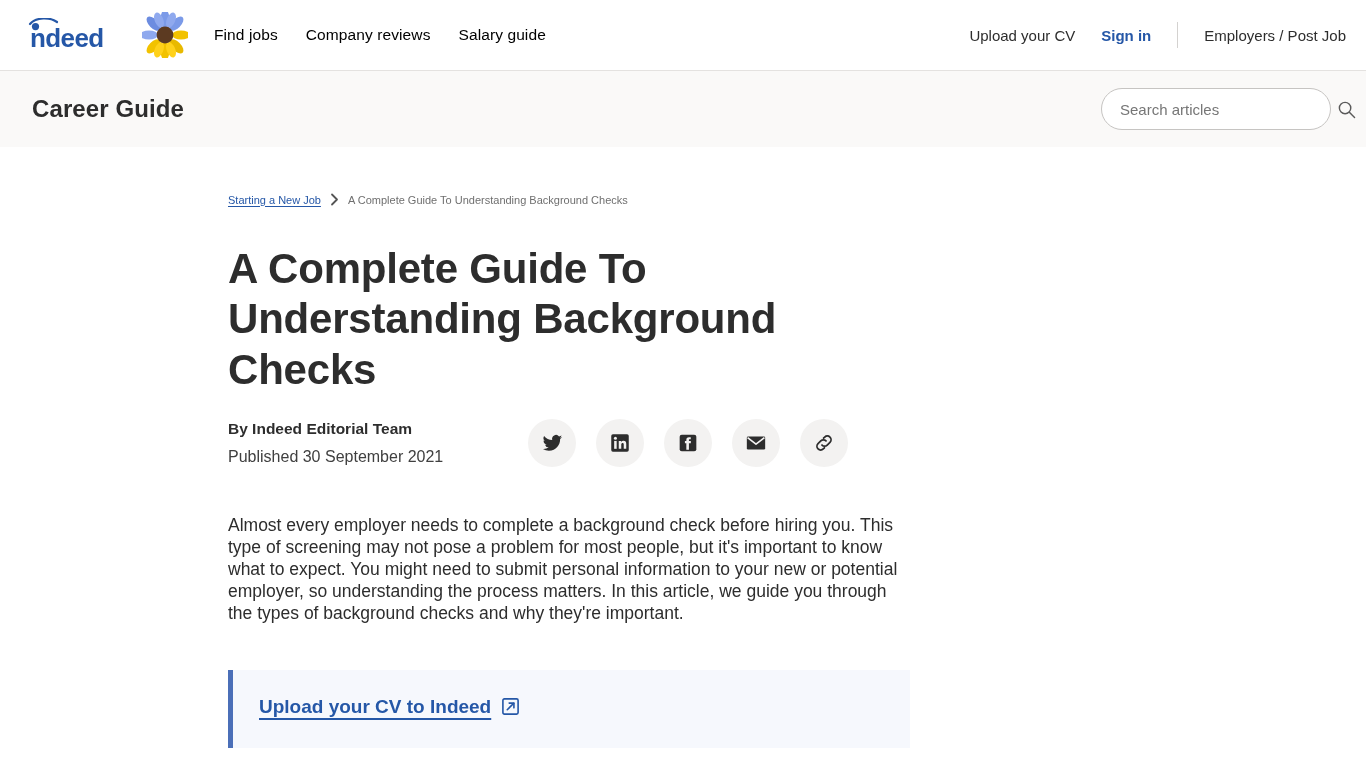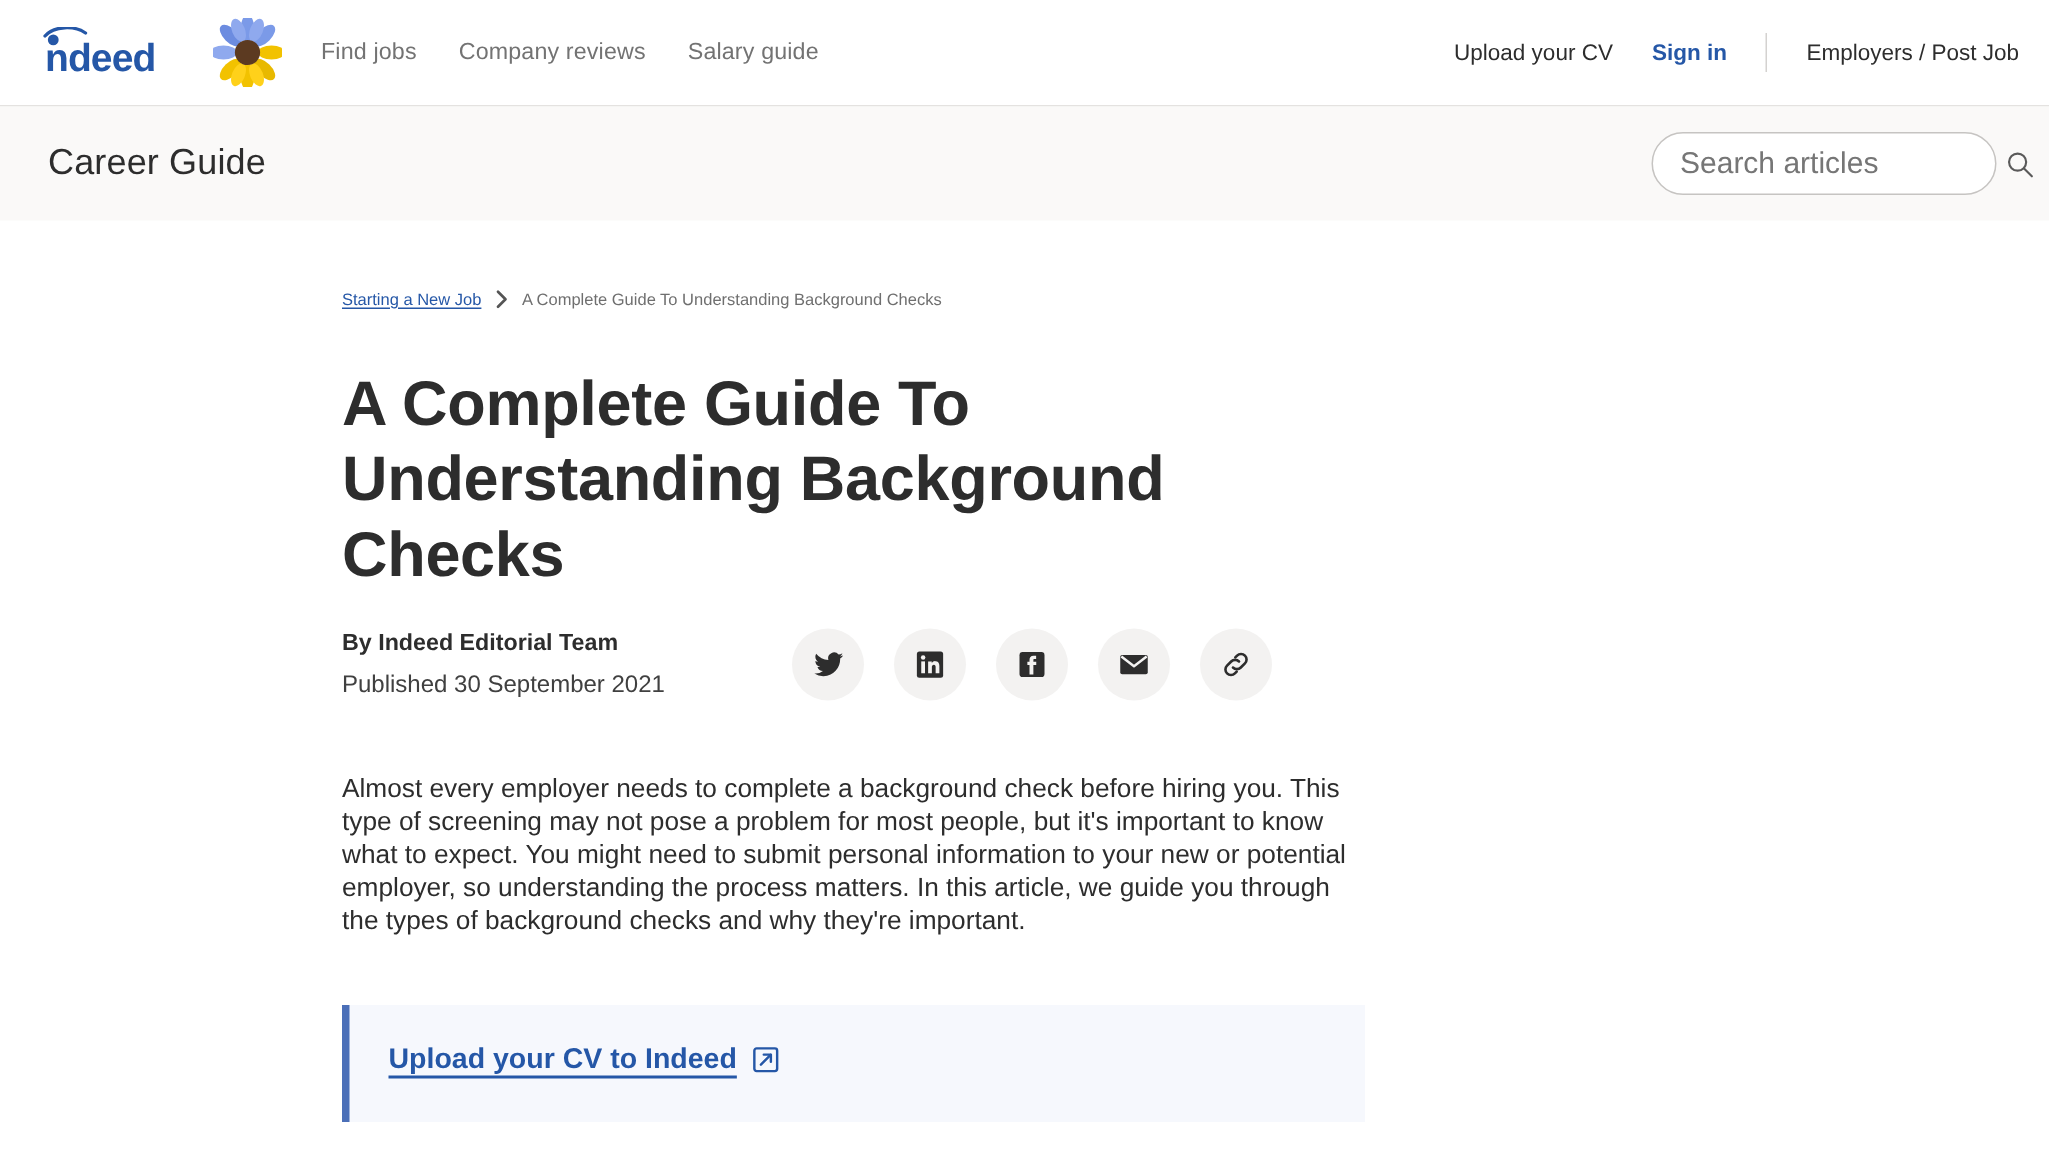--- a/index.html
+++ b/index.html
@@ -38,21 +38,21 @@
   .sunflower {
     display: block;
   }
   .top-nav {
     display: flex;
     align-items: center;
     gap: 28px;
   }
   .top-nav a {
     font-size: 15.5px;
-    color: #737373;
+    color: #000000;
     text-decoration: none;
     letter-spacing: 0.1px;
   }
   .top-right {
     margin-left: auto;
     display: flex;
     align-items: center;
     gap: 26px;
   }
   .top-right a {
@@ -76,21 +76,21 @@
     background: #faf9f8;
     display: flex;
     align-items: center;
     padding: 0 0 0 32px;
     box-sizing: border-box;
     position: relative;
   }
   .guide-title {
     font-size: 24px;
     color: #2d2d2d;
-    font-weight: 400;
+    font-weight: 700;
     letter-spacing: 0.1px;
     margin-right: 43px;
     white-space: nowrap;
   }
   .guide-nav {
     display: flex;
     align-items: center;
     gap: 25px;
   }
   .guide-nav a {
@@ -118,21 +118,21 @@
     display: flex;
     align-items: center;
     gap: 6px;
   }
   .search-input {
     width: 230px;
     height: 42px;
     border: 1px solid #c6c4c2;
     border-radius: 24px;
     padding: 0 18px;
-    font-size: 20px;
+    font-size: 15px;
     font-family: "Liberation Sans", sans-serif;
     color: #2d2d2d;
     background: #ffffff;
     outline: none;
     box-sizing: border-box;
   }
   .search-input::placeholder {
     color: #767676;
   }
   .search-glyph {

